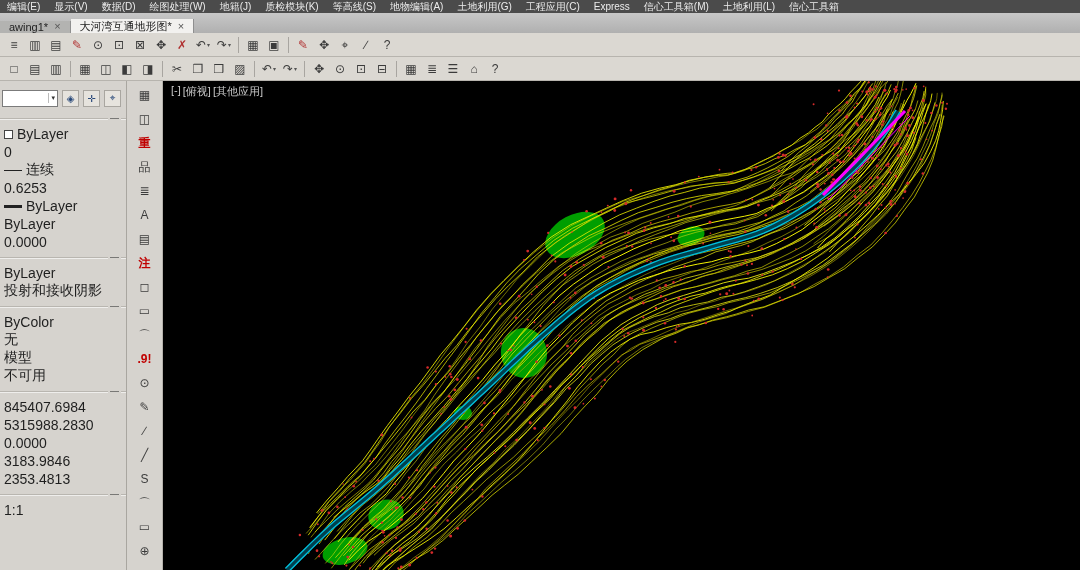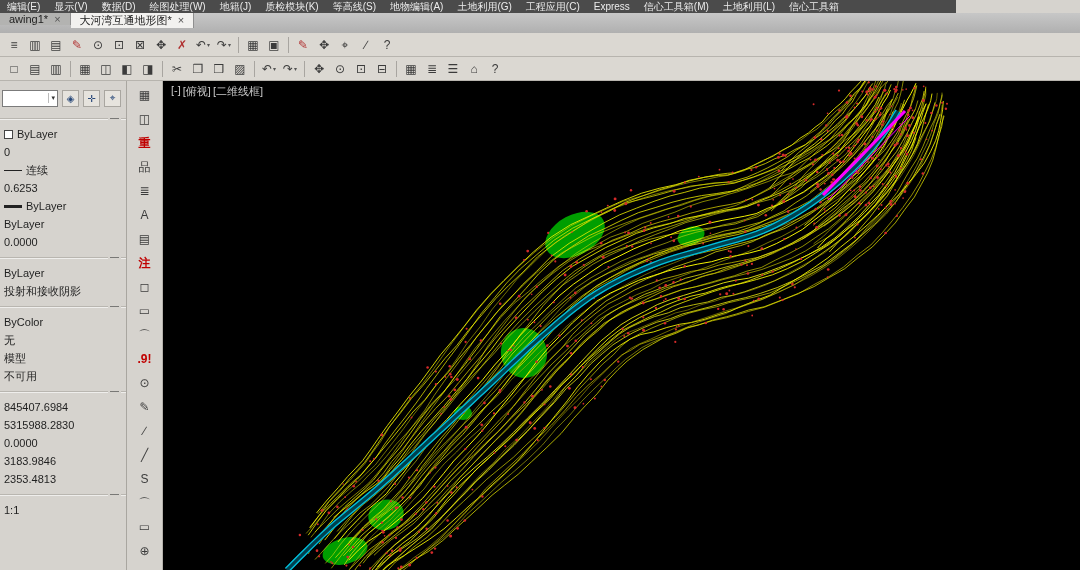--- a/index.html
+++ b/index.html
@@ -1,39 +1,39 @@
 <!DOCTYPE html>
 <html><head>
 <meta charset="utf-8">
 <style>
   *{box-sizing:border-box;margin:0;padding:0}
   html,body{width:1080px;height:570px;overflow:hidden}
   body{font-family:"Liberation Sans","DejaVu Sans",sans-serif;background:#d6d3ce;position:relative}
 
-  .menubar{position:absolute;left:0;top:0;width:956px;height:13px;background:#4b4b4b;display:flex;align-items:center;overflow:hidden}
+  .menubar{position:absolute;left:0;top:0;width:1080px;height:13px;background:#4b4b4b;display:flex;align-items:center;overflow:hidden}
   .menu-item{color:#ececec;font-size:10px;line-height:13px;padding:0 7px;white-space:nowrap;cursor:default}
 
-  .tabbar{position:absolute;left:0;top:13px;width:1080px;height:28px;background:linear-gradient(#c7c7c7,#a8a8a8);border-bottom:1px solid #8f8f8f;display:flex;align-items:flex-start}
+  .tabbar{position:absolute;left:0;top:13px;width:1080px;height:28px;background:linear-gradient(#c7c7c7,#a8a8a8);border-bottom:1px solid #8f8f8f;display:flex;align-items:center}
   .tab{display:flex;align-items:center;gap:6px;padding:0 9px;font-size:11px;color:#222;background:#b3b3b1;border-right:1px solid #8f8f8f;white-space:nowrap}
   .tab.active{background:#f2f1ef}
   .tab .close{font-size:11px;color:#555;line-height:11px}
 
   .toolbar{position:absolute;left:0;width:1080px;height:24px;background:#dbd8d2;border-bottom:1px solid #b7b4ae;display:flex;align-items:center;padding:0 4px;gap:1px}
   #toolbar1{top:33px}
   #toolbar2{top:57px}
   .tbtn{min-width:20px;height:20px;display:flex;align-items:center;justify-content:center;font-size:12px;color:#3b3b3b;cursor:default}
   .tbtn .caret{font-size:6px;margin-left:1px;color:#555}
   .vsep{width:1px;height:16px;background:#a8a5a0;margin:0 3px}
 
   .props{position:absolute;left:0;top:81px;width:127px;height:489px;background:#d6d3ce;border-right:1px solid #a9a6a0;overflow:hidden}
   .selector-row{display:flex;align-items:center;gap:4px;padding:7px 2px 4px 2px;height:31px}
   .obj-select{width:56px;height:17px;background:#fff;border:1px solid #7b7b7b;font-size:10px;display:flex;align-items:center;justify-content:flex-end}
   .obj-select .arrow{font-size:7px;color:#333;padding:1px 2px;border-left:1px solid #bbb}
   .sel-btn{width:17px;height:17px;border:1px solid #a9a6a0;background:#e6e3dd;font-size:10px;display:flex;align-items:center;justify-content:center;color:#2a4a7a}
-  .prow{height:18px;font-size:11px;color:#1f1f1f;padding-left:4px;white-space:nowrap;display:flex;align-items:center;overflow:hidden}
+  .prow{height:18px;font-size:14px;color:#1f1f1f;padding-left:4px;white-space:nowrap;display:flex;align-items:center;overflow:hidden}
   .psep{height:13px;position:relative}
   .psep::before{content:"";position:absolute;left:0;right:0;top:6px;border-top:1px solid #b9b6b0;border-bottom:1px solid #efeeec}
   .psep .dash{position:absolute;right:5px;top:1px;font-size:9px;line-height:11px;color:#444;background:#d6d3ce;padding:0 2px}
   .swatch{width:9px;height:9px;background:#ffffff;border:1px solid #444;margin-right:4px;flex:0 0 auto}
   .linesample{width:18px;height:1px;background:#222;margin-right:4px;flex:0 0 auto}
   .thicksample{width:18px;height:3px;background:#222;margin-right:4px;flex:0 0 auto}
 
   .strip{position:absolute;left:127px;top:81px;width:36px;height:489px;background:#d6d3ce;border-right:1px solid #b5b2ac;display:flex;flex-direction:column;align-items:center;padding-top:2px}
   .strip-btn{width:24px;height:24px;display:flex;align-items:center;justify-content:center;font-size:12px;color:#3b3b3b;cursor:default}
   .strip-btn.red{color:#c00000;font-weight:bold}
@@ -310,21 +310,21 @@
     <div class="strip-btn">╱</div>
     <div class="strip-btn">S</div>
     <div class="strip-btn">⌒</div>
     <div class="strip-btn">▭</div>
     <div class="strip-btn">⊕</div>
   </div>
 <div class="canvas" id="canvas">
   <div class="vplabel" id="vplabel">
       <span>[-]</span>
       <span>[俯视]</span>
-      <span>[二维线框]</span>
+      <span>[其他应用]</span>
     </div>
   <svg id="map" viewBox="0 0 917 489" preserveAspectRatio="none" style="background: rgb(0, 0, 0);">
       <g>
         <ellipse cx="412" cy="154" rx="32" ry="20" transform="rotate(-28 412 154)" fill="#00b400" opacity="0.88"></ellipse>
         <ellipse cx="361" cy="272" rx="23" ry="25" transform="rotate(-10 361 272)" fill="#00b400" opacity="0.88"></ellipse>
         <ellipse cx="223" cy="434" rx="18" ry="15" transform="rotate(-20 223 434)" fill="#00b400" opacity="0.88"></ellipse>
         <ellipse cx="182" cy="470" rx="23" ry="13" transform="rotate(-15 182 470)" fill="#00b400" opacity="0.88"></ellipse>
         <ellipse cx="528" cy="155" rx="14" ry="9" transform="rotate(-20 528 155)" fill="#00b400" opacity="0.88"></ellipse>
         <ellipse cx="300" cy="332" rx="9" ry="7" transform="rotate(0 300 332)" fill="#00b400" opacity="0.88"></ellipse>
       </g>

